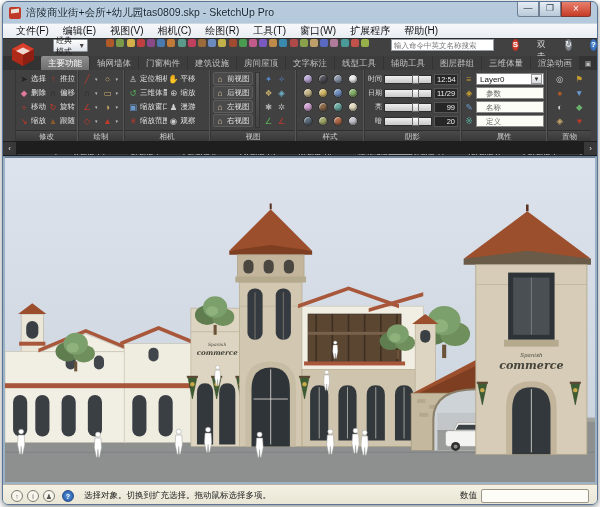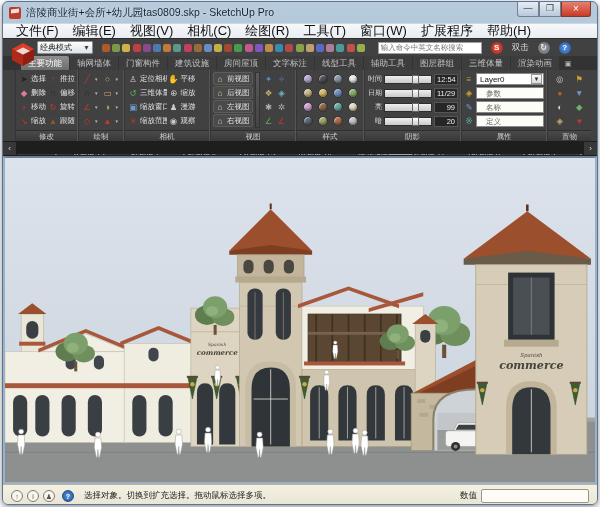--- a/index.html
+++ b/index.html
@@ -17,41 +17,41 @@
   .title-text { font-size:10.5px; color:#13232f; text-shadow:0 0 2px #dbe7f1; white-space:nowrap; }
   .winbtns { position:absolute; right:6px; top:0; display:flex; }
   .winbtn { width:22px; height:15px; border:1px solid #6f8095; border-top:none;
     background:linear-gradient(#e6edf4,#b9c9d9); color:#2a3a4a; font-size:9px; line-height:13px;
     text-align:center; }
   .winbtn.min { border-radius:0 0 0 3px; }
   .winbtn.cls { width:30px; background:linear-gradient(#e8806d,#c63b27); color:#fff; border-color:#7e3a30; border-radius:0 0 3px 0; font-size:10px;}
   
   .menubar { height:15px; background:linear-gradient(#f6f8fa,#e8edf2); border-top:1px solid #cdd8e2;
     display:flex; align-items:center; padding-left:6px; }
-  .menubar .mitem { font-size:13px; color:#111; padding:1px 7px; }
+  .menubar .mitem { font-size:10px; color:#111; padding:1px 7px; }
   
   .darkblock { background:#414141; border-top:1px solid #2c2c2c; position:relative; }
   .su-logo { position:absolute; left:6px; top:2px; width:28px; height:27px; z-index:3; }
-  .quickbar { height:17px; display:flex; align-items:center; padding-left:34px; gap:9px; }
+  .quickbar { height:17px; display:flex; align-items:flex-start; padding-left:50px; gap:18px; }
   .mode-select { width:56px; height:13px; background:linear-gradient(#fdfdfd,#dfe3e8); border:1px solid #8a8f96;
     font-size:8px; color:#222; display:flex; align-items:center; justify-content:space-between; padding:0 2px; border-radius:1px;}
   .mode-select .car { font-size:7px; color:#444; }
   .qstrip { display:flex; gap:2.2px; align-items:center; }
   .qdot { width:8px; height:8px; border-radius:2px; }
   .searchbox { width:104px; height:12px; background:#fff; border:1px solid #9aa0a8; font-size:7.5px; color:#555;
     padding:0 2px; margin-left:4px; }
   .searchbox::placeholder { color:#777; font-size:7.5px; }
   .su-badge { width:12px; height:12px; border-radius:50%; background:radial-gradient(#e45545,#a61f12); color:#fff;
     font-size:8px; font-weight:bold; text-align:center; line-height:12px; }
   .qtext { font-size:8.5px; color:#ddd; }
   .roundbtn { width:12px; height:12px; border-radius:50%; text-align:center; line-height:12px; font-size:8px; color:#fff;}
   .roundbtn.gray { background:radial-gradient(#9aa0a6,#5c6268); }
   .roundbtn.blue { background:radial-gradient(#5e9ae0,#1c4f9e); font-weight:bold; }
   
-  .ribbontabs { height:14px; display:flex; align-items:center; padding-left:18px; gap:1px; background:#333; }
+  .ribbontabs { height:14px; display:flex; align-items:center; padding-left:38px; gap:1px; background:#333; }
   .rtab { font-size:8.5px; color:#c2c2c2; padding:2px 7px 0; background:#3d3d3d; white-space:nowrap; }
   .rtab.active { background:linear-gradient(#8f8f8f,#6e6e6e); color:#fff; border-radius:2px 2px 0 0; }
   .rtab-extra { width:16px; font-size:7px; color:#bbb; text-align:center; padding-top:2px; }
   
   .groups { display:flex; padding-left:12px; height:71px; overflow:hidden; }
   .tgroup { display:flex; flex-direction:column; border-right:1px solid #555; border-left:1px solid #353535; }
   .tg-body { flex:1; padding:2px 2px 0; }
   .tg-label { height:11px; background:linear-gradient(#4a4a4a,#383838); border-top:1px solid #2e2e2e;
     color:#cfcfcf; font-size:7.5px; text-align:center; line-height:11px; position:relative; }
   .grid2 { display:grid; grid-template-columns:1fr 1fr; grid-auto-rows:14px; column-gap:1px; }

